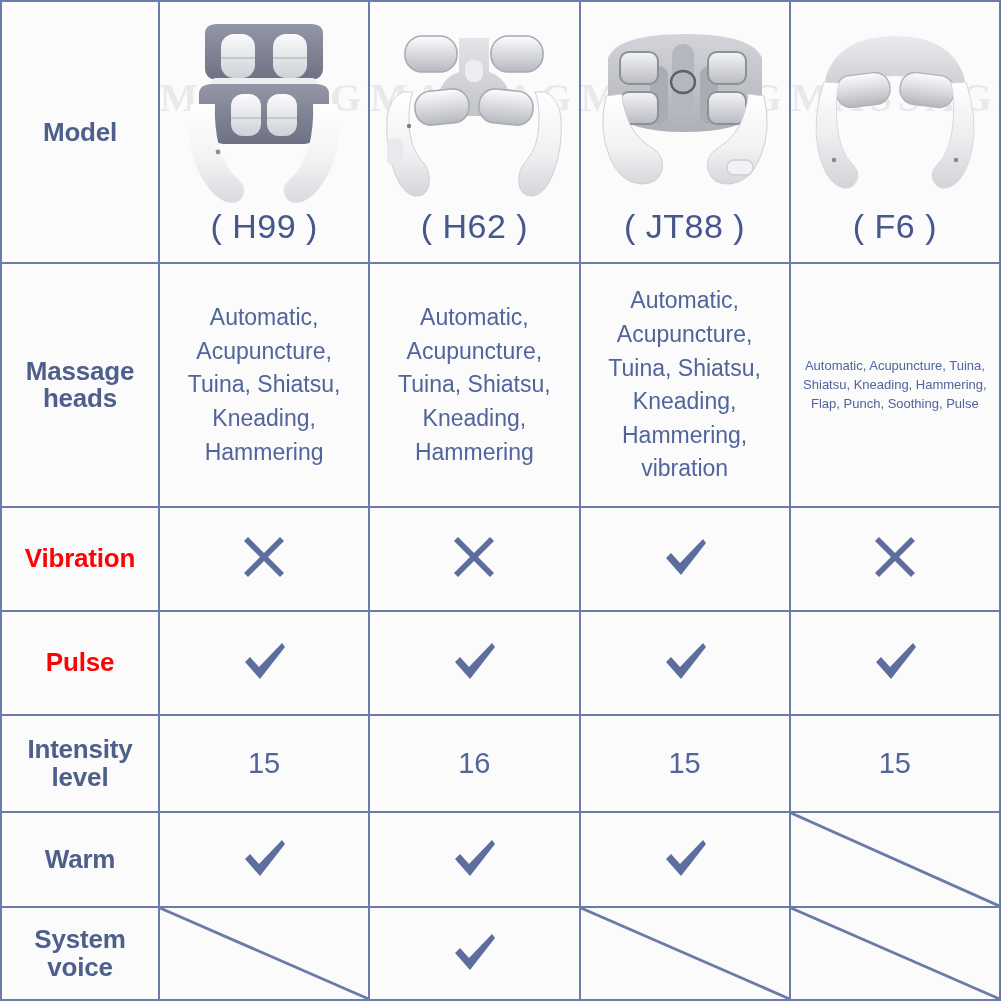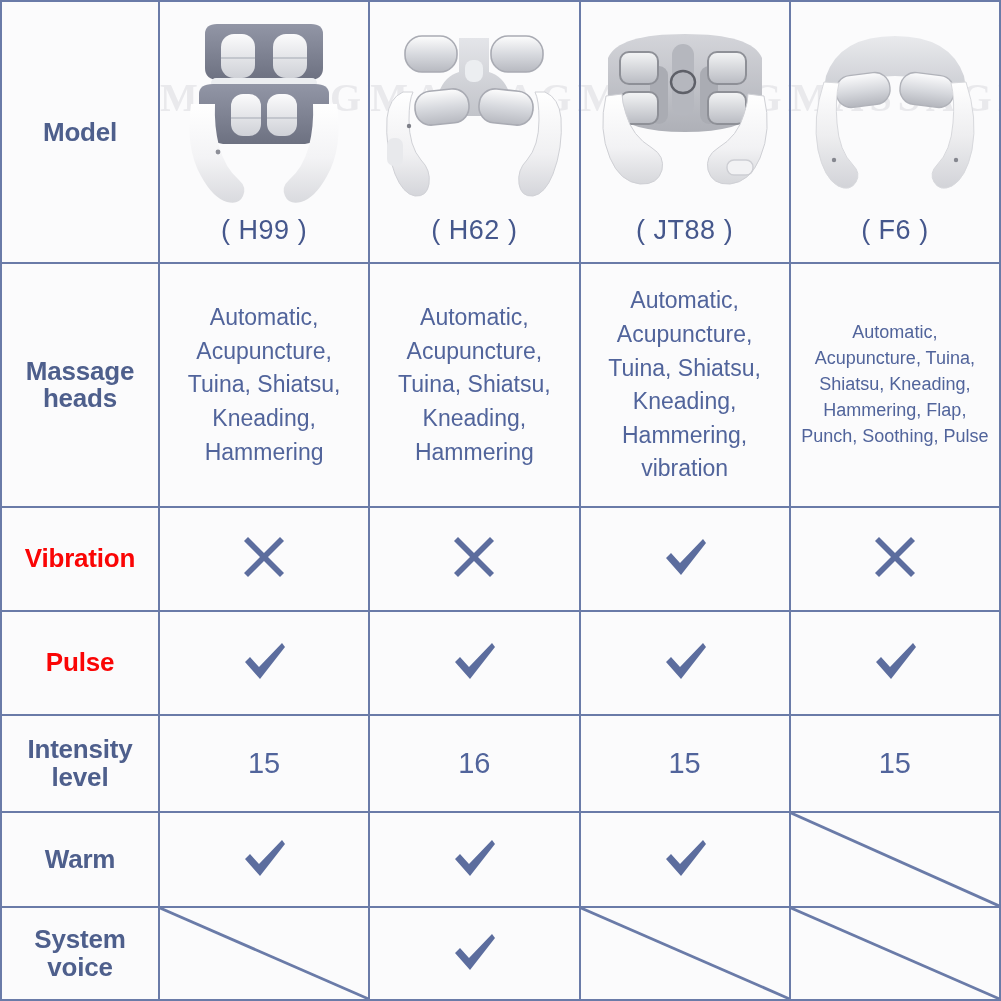--- a/index.html
+++ b/index.html
@@ -53,21 +53,21 @@
     position: relative;
     width: 100%;
     height: 228px;
     display: flex;
     flex-direction: column;
     align-items: center;
     justify-content: flex-end;
   }
   .model-label {
     color: #45578c;
-    font-size: 27px;
+    font-size: 34px;
     letter-spacing: 0.5px;
     padding-bottom: 0;
     position: relative;
     z-index: 6;
     text-shadow: 0 0 3px #fbfbfc, 0 0 6px #fbfbfc;
   }
   .device-wrap {
     position: absolute;
     top: 2px;
     left: 50%;
@@ -95,21 +95,21 @@
     font-family: "Liberation Serif", serif;
   }
   
   tr.modes-row td.cell { height: 176px; }
   .modes-text {
     color: #51649b;
     font-size: 23px;
     line-height: 1.46;
     padding: 6px 7px;
   }
-  .modes-text.small { font-size: 18px; line-height: 1.44; }
+  .modes-text.small { font-size: 13px; line-height: 1.44; }
   
   tr.mark-row td.cell { height: 90px; }
   .mark {
     display: inline-block;
     width: 54px;
     height: 54px;
     line-height: 54px;
   }
   .mark svg { display: block; width: 54px; height: 54px; }
   

